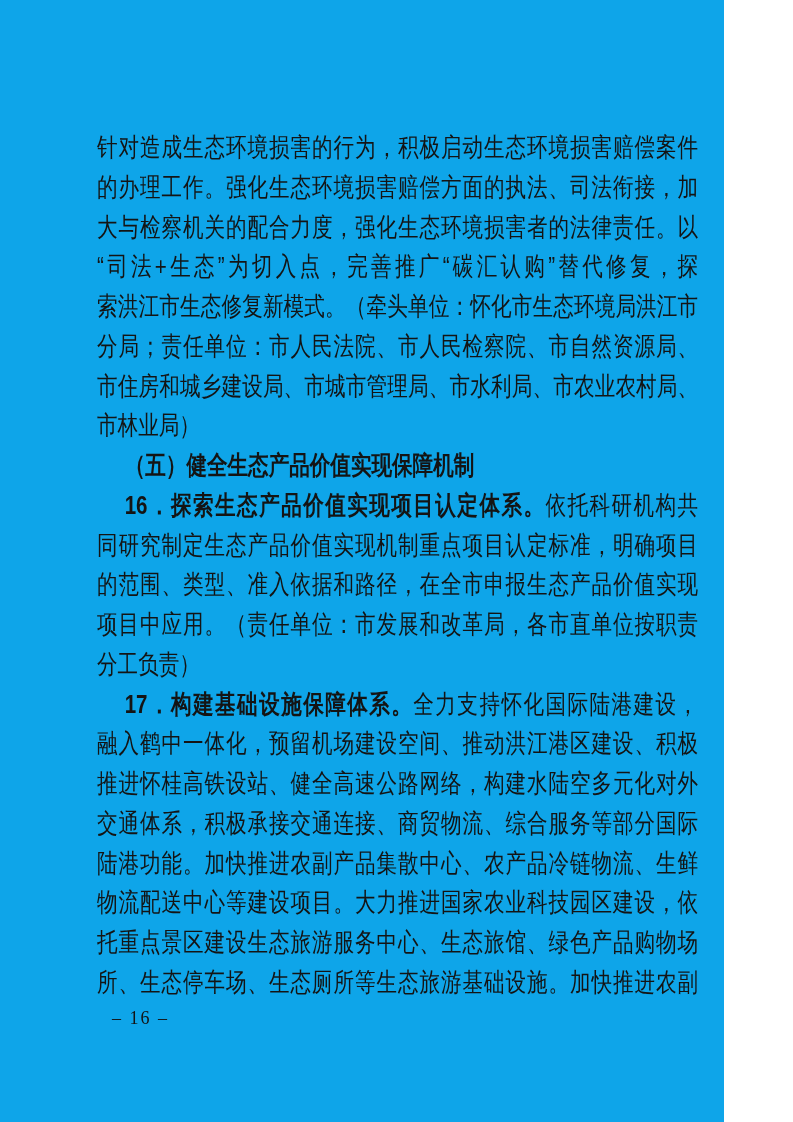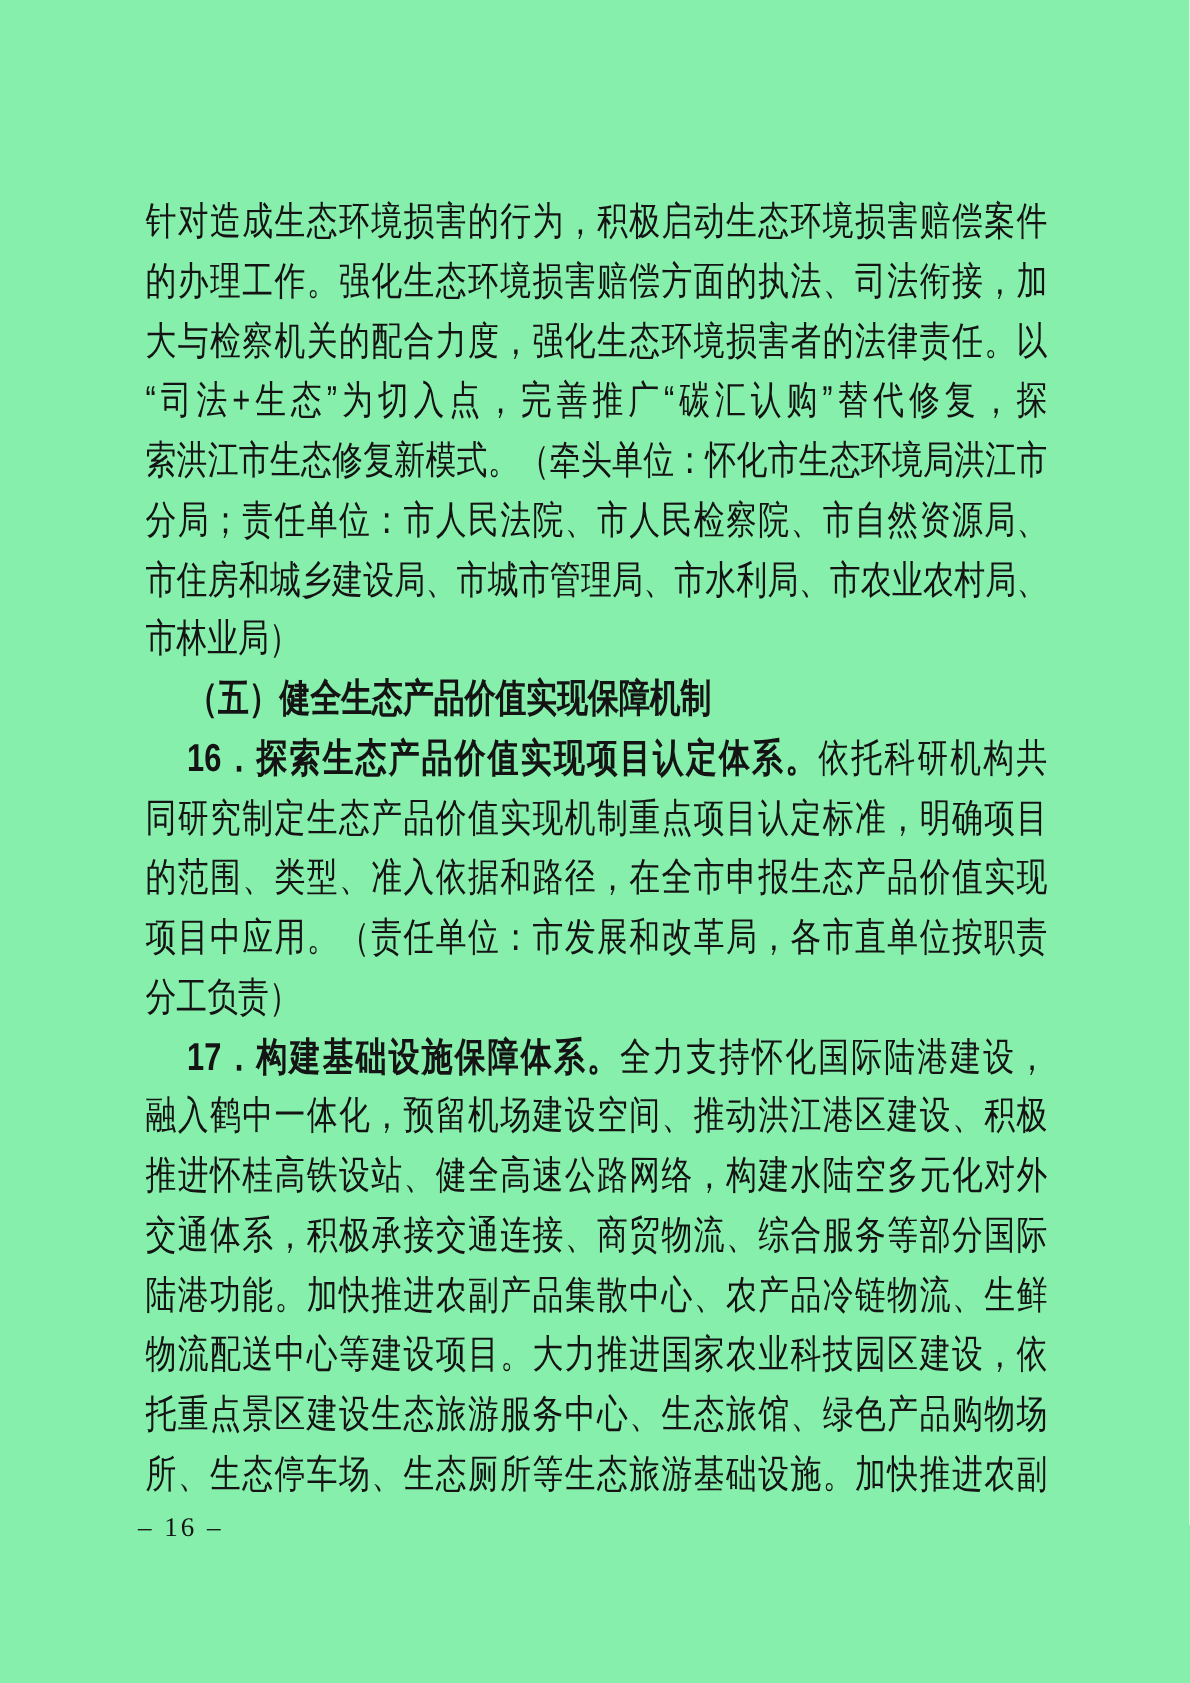--- a/index.html
+++ b/index.html
@@ -2,23 +2,23 @@
 <html><head>
 <meta charset="utf-8">
 <style>
   html, body {
     margin: 0;
     padding: 0;
     background: #ffffff;
   }
   .page {
     position: relative;
-    width: 793px;
+    width: 724px;
     height: 1122px;
-    background: #86efac;
+    background: #0ea5e9;
     overflow: hidden;
     font-family: "Liberation Sans", sans-serif;
   }
   .text-block {
     position: absolute;
     left: 97px;
     top: 128px;
     width: 760px;
     transform: scaleX(0.791);
     transform-origin: 0 0;
@@ -35,21 +35,21 @@
     text-align-last: justify;
   }
   .line.indent {
     padding-left: 35px;
     box-sizing: border-box;
   }
   .seg { font-weight: 400; }
   .seg.b { font-weight: 700; }
   .page-number {
     position: absolute;
-    left: 92px;
+    left: 112px;
     top: 1008px;
     font-family: "Liberation Serif", serif;
     font-size: 18px;
     letter-spacing: 2px;
     color: #141414;
     white-space: pre;
   }
 </style>
 </head>
 <body>

